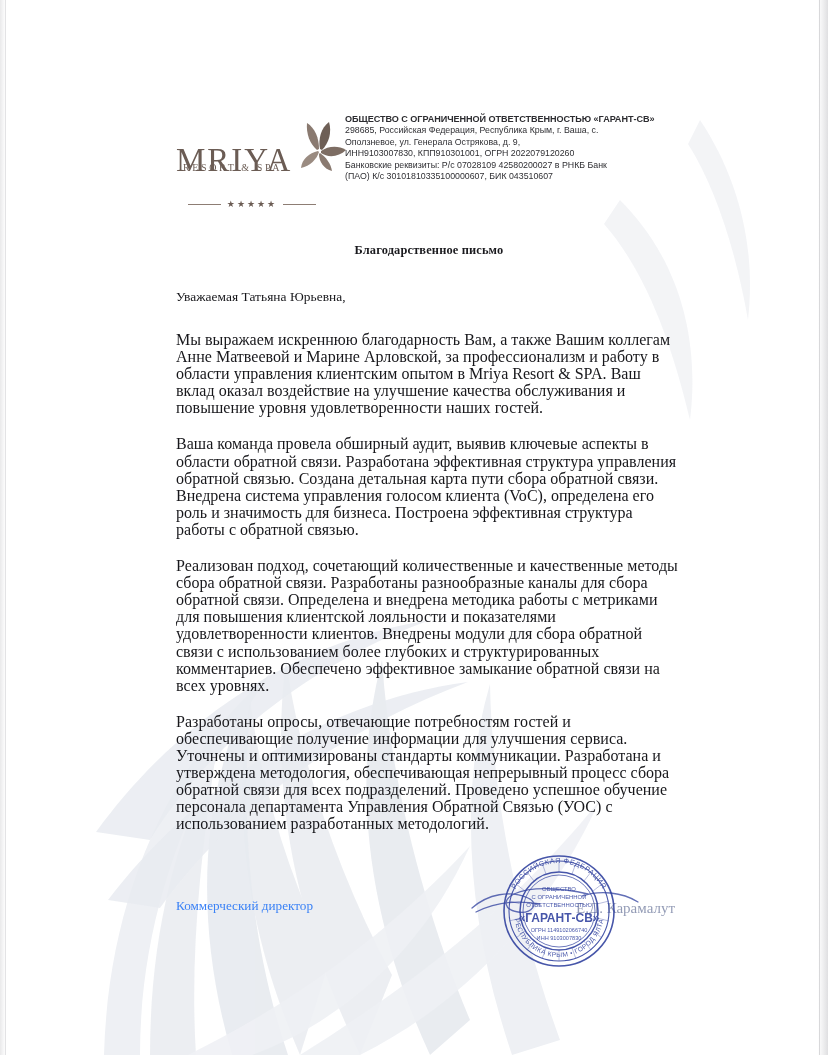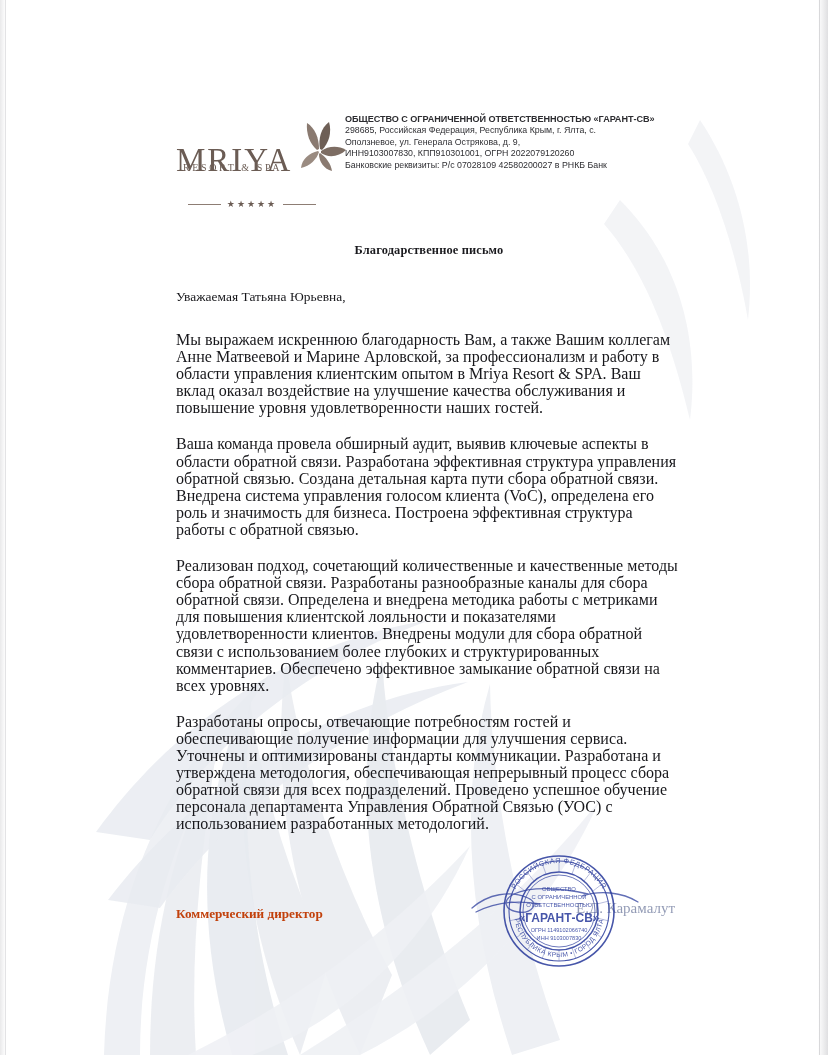--- a/index.html
+++ b/index.html
@@ -183,24 +183,23 @@
   #signature-row {
     position: absolute;
     left: 176px;
     top: 898px;
     width: 506px;
     height: 40px;
   }
   #signature-title {
     position: absolute;
     left: 0;
-    top: 8px;
+    top: 0;
     font-size: 13.2px;
-    color: #c2410c;
-    font-weight: bold;
+    color: #3b82f6;
   }
   #signature-name {
     position: absolute;
     left: 400px;
     top: 2px;
     font-family: "Liberation Serif", "DejaVu Serif", serif;
     font-size: 15px;
     color: #3b4a7a;
     opacity: .55;
     white-space: nowrap;
@@ -275,24 +274,25 @@
       <div class="logo-sub">RESORT &amp; SPA</div>
       <div class="logo-stars-row">
         <span class="rule"></span>
         <span class="stars">★★★★★</span>
         <span class="rule"></span>
       </div>
     </div>
 
     <div id="company-details">
       <div id="company-name">ОБЩЕСТВО С ОГРАНИЧЕННОЙ ОТВЕТСТВЕННОСТЬЮ «ГАРАНТ-СВ»</div>
-      <div class="company-line">298685, Российская Федерация, Республика Крым, г. Ялта, с.</div>
+      <div class="company-line">298685, Российская Федерация, Республика Крым, г. Ваша, с.</div>
       <div class="company-line">Оползневое, ул. Генерала Острякова, д. 9,</div>
       <div class="company-line">ИНН9103007830, КПП910301001, ОГРН 2022079120260</div>
       <div class="company-line">Банковские реквизиты: Р/с 07028109 42580200027 в РНКБ Банк</div>
+      <div class="company-line">(ПАО) К/с 30101810335100000607, БИК 043510607</div>
     </div>
 
   </div>
 
   <div id="letter-body">
     <div id="letter-title">Благодарственное письмо</div>
     <div id="salutation">Уважаемая Татьяна Юрьевна,</div>
     <p class="para">Мы выражаем искреннюю благодарность Вам, а также Вашим коллегам Анне Матвеевой и Марине Арловской, за профессионализм и работу в области управления клиентским опытом в Mriya Resort &amp; SPA. Ваш вклад оказал воздействие на улучшение качества обслуживания и повышение уровня удовлетворенности наших гостей.</p>
     <p class="para">Ваша команда провела обширный аудит, выявив ключевые аспекты в области обратной связи. Разработана эффективная структура управления обратной связью. Создана детальная карта пути сбора обратной связи. Внедрена система управления голосом клиента (VoC), определена его роль и значимость для бизнеса. Построена эффективная структура работы с обратной связью.</p>
     <p class="para">Реализован подход, сочетающий количественные и качественные методы сбора обратной связи. Разработаны разнообразные каналы для сбора обратной связи. Определена и внедрена методика работы с метриками для повышения клиентской лояльности и показателями удовлетворенности клиентов. Внедрены модули для сбора обратной связи с использованием более глубоких и структурированных комментариев. Обеспечено эффективное замыкание обратной связи на всех уровнях.</p>

